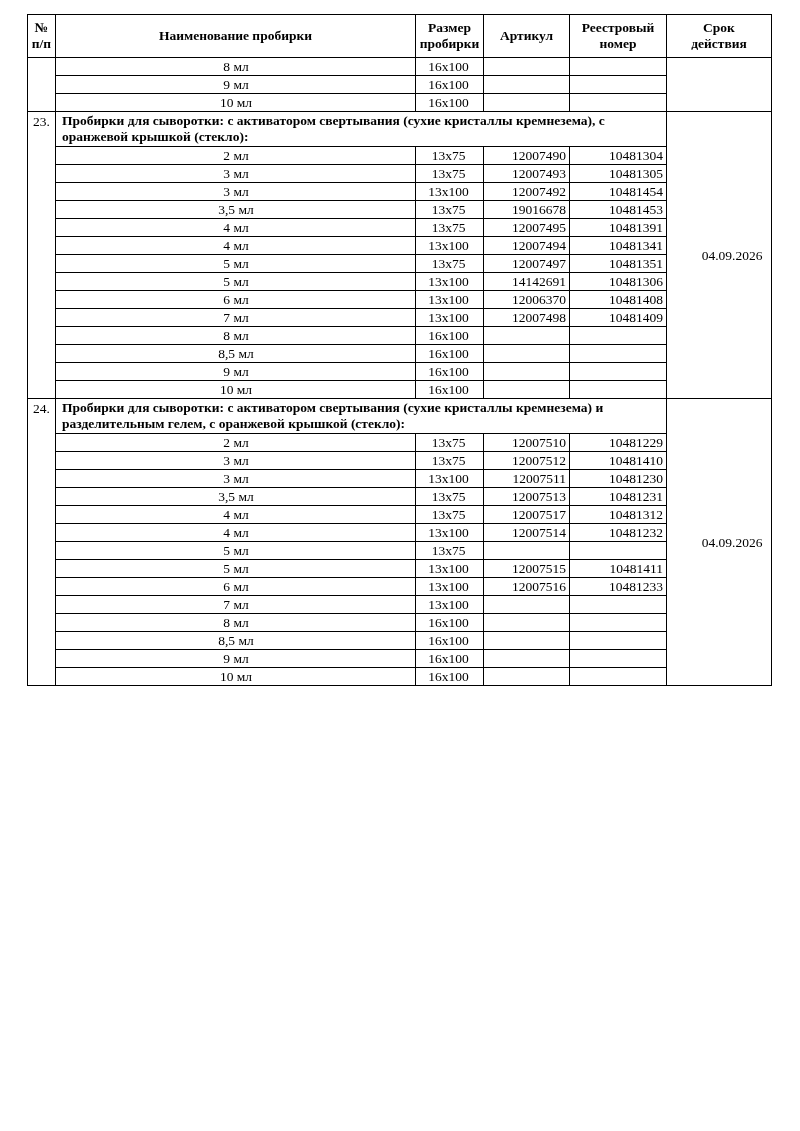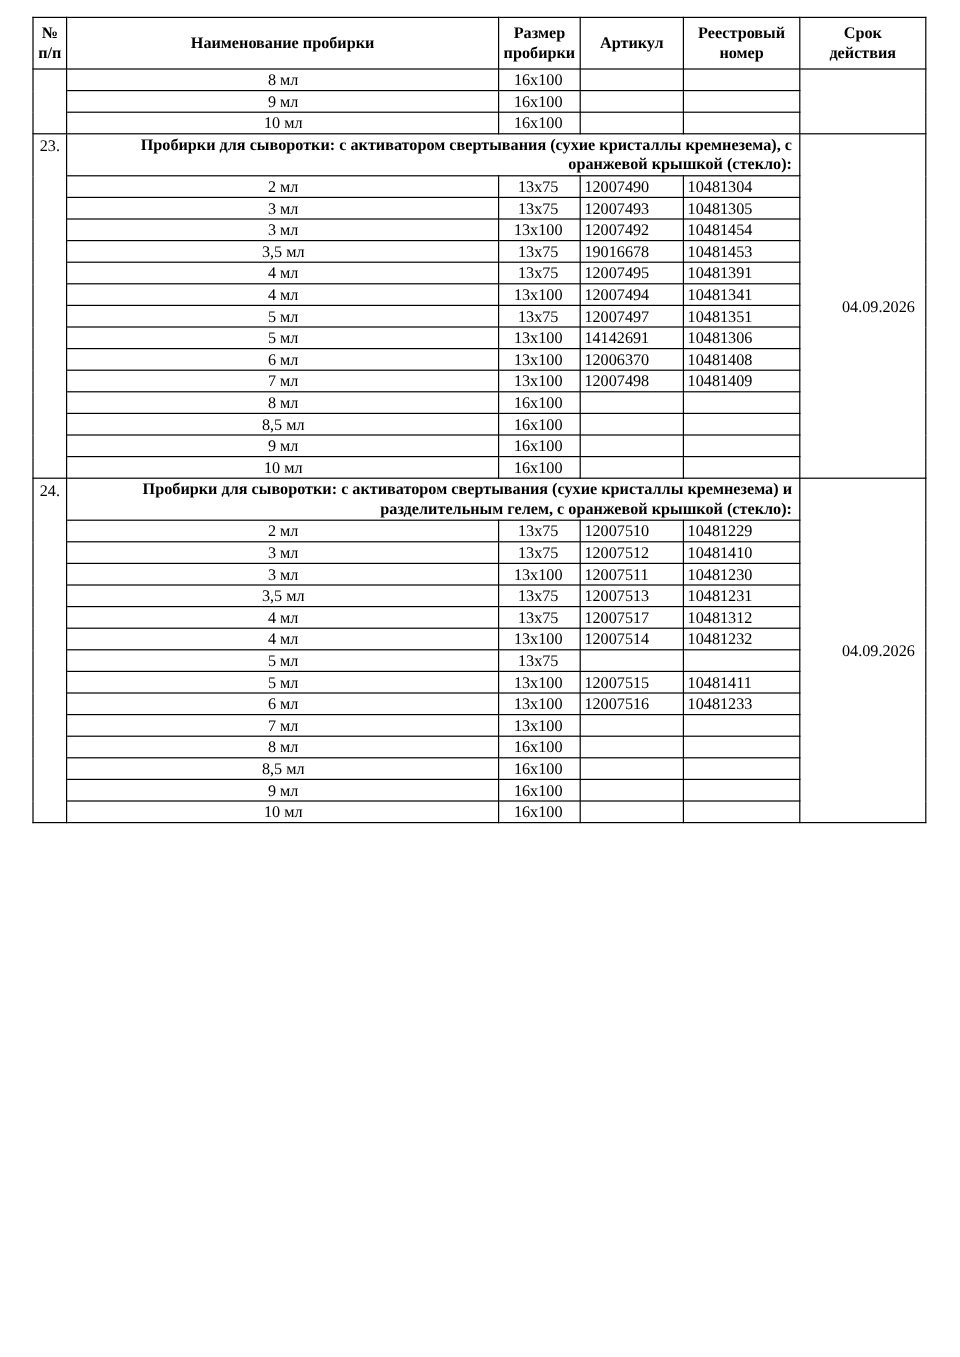--- a/index.html
+++ b/index.html
@@ -45,25 +45,25 @@
   }
   td {
     height: 17px;
     line-height: 17px;
     white-space: nowrap;
     vertical-align: middle;
   }
   td.num   { text-align: center; vertical-align: top; padding-top: 2px; line-height: 15px; }
   td.name  { text-align: center; padding-left: 4px; }
   td.size  { text-align: center; padding-right: 5px; }
-  td.art   { text-align: left; }
-  td.reg   { text-align: left; }
+  td.art   { text-align: right; }
+  td.reg   { text-align: right; }
   td.valid { text-align: center; vertical-align: middle; padding-left: 29px; }
   td.section-title {
-    text-align: right;
+    text-align: left;
     font-weight: bold;
     white-space: normal;
     line-height: 16px;
     height: 35px;
     padding: 1px 6px;
     vertical-align: middle;
   }
 </style>
 </head>
 <body>

